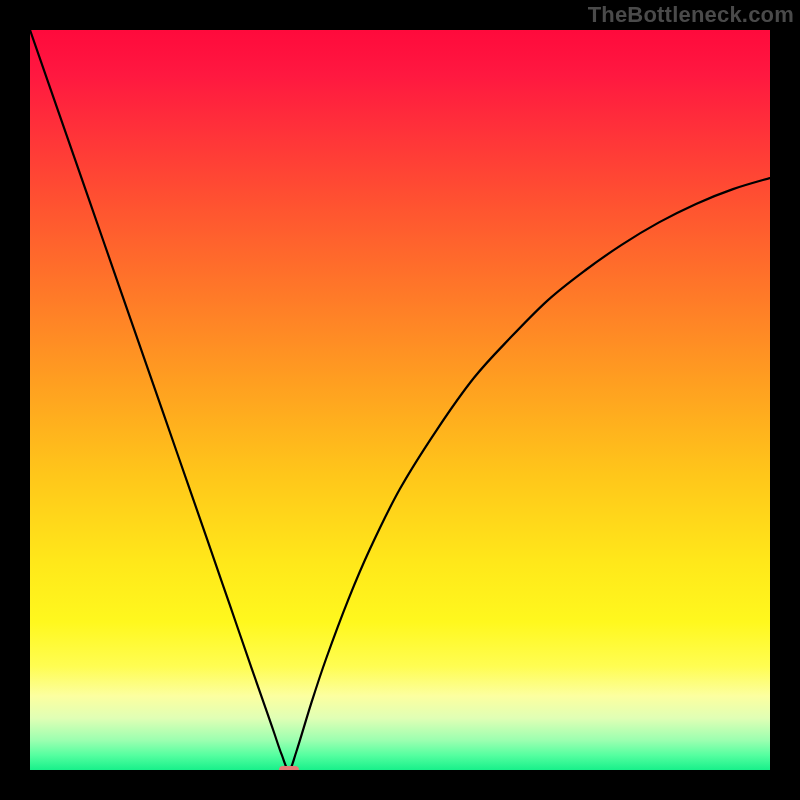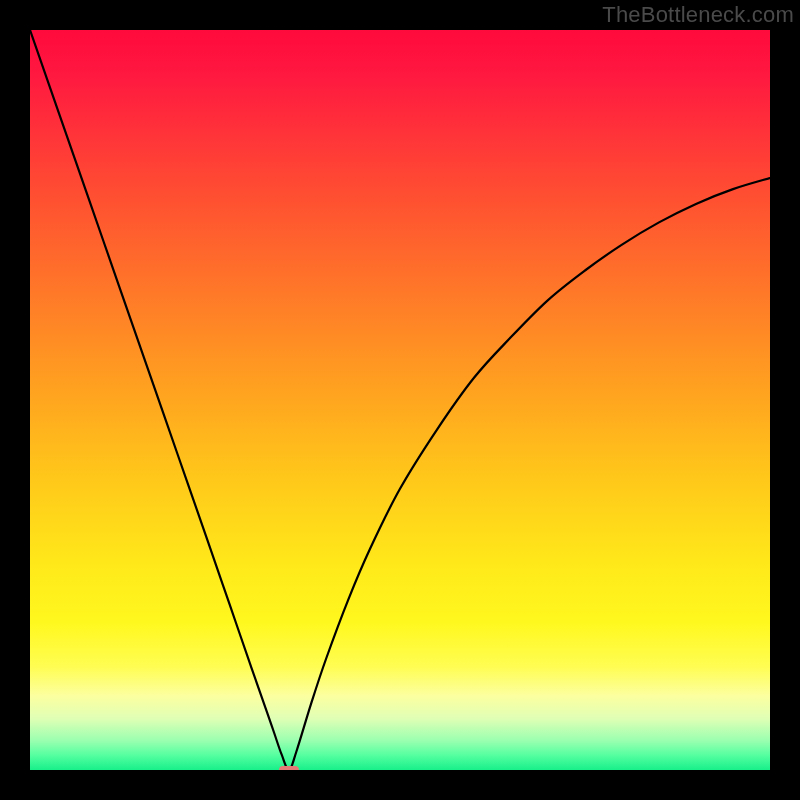--- a/index.html
+++ b/index.html
@@ -16,21 +16,21 @@
     width: 800px;
     height: 800px;
     background: #000;
   }
   .watermark {
     position: absolute;
     top: 2px;
     right: 6px;
     color: #4a4a4a;
     font-size: 22px;
-    font-weight: 400;
+    font-weight: 700;
     letter-spacing: 0.2px;
     z-index: 20;
   }
   .plot-area {
     position: absolute;
     left: 30px;
     top: 30px;
     width: 740px;
     height: 740px;
     overflow: hidden;

